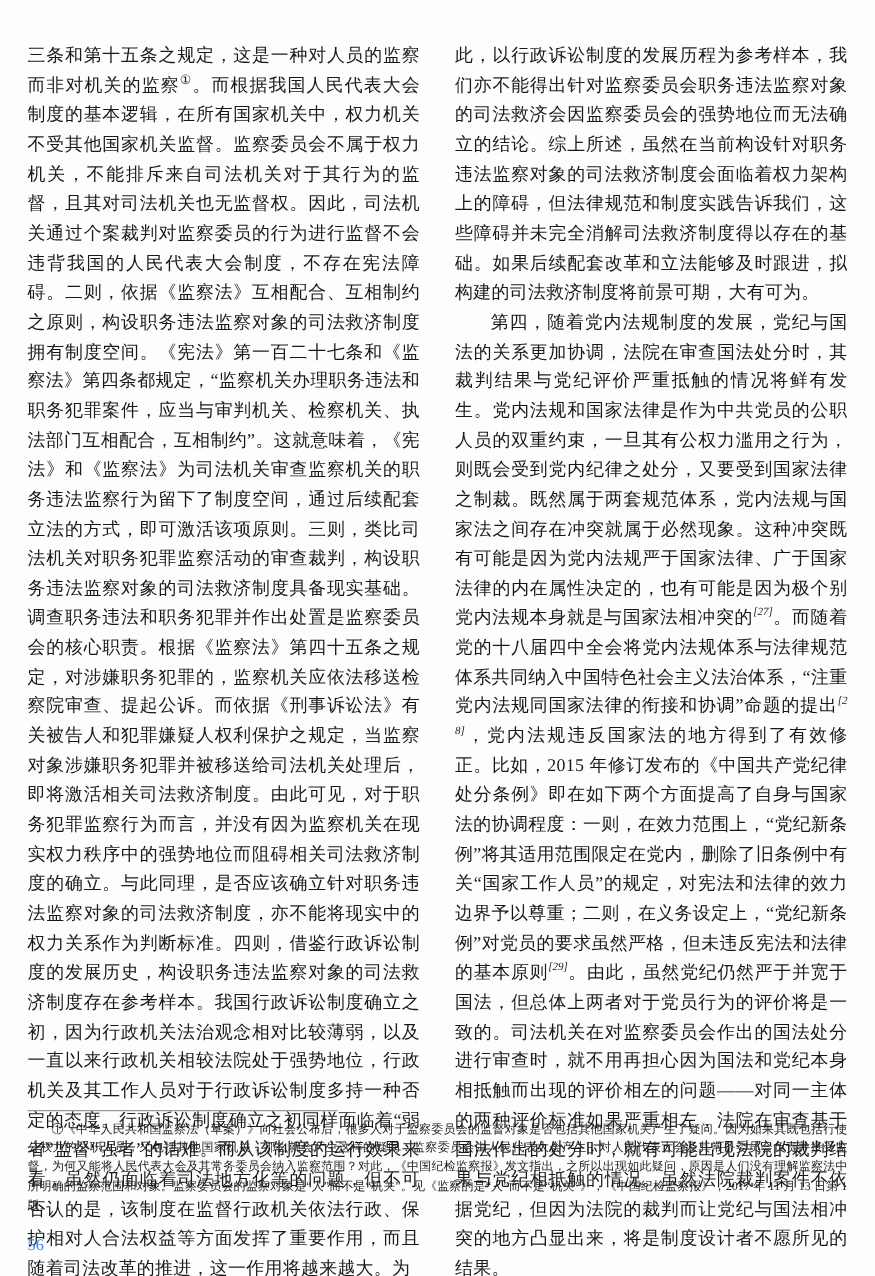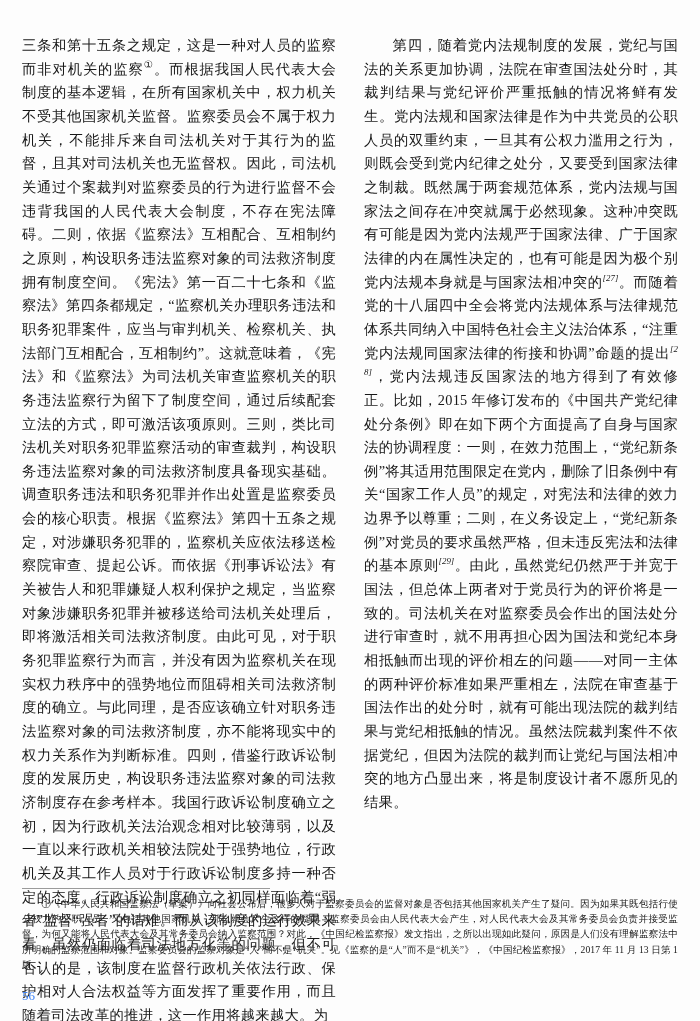--- a/index.html
+++ b/index.html
@@ -108,20 +108,21 @@
 
 <div class="page">
 
   <div class="columns">
 
     <div class="col">
       <p class="para flush"><span>三条和第十五条之规定，这是一种对人员的监察而非对机关的监察</span><sup class="circle">①</sup><span>。而根据我国人民代表大会制度的基本逻辑，在所有国家机关中，权力机关不受其他国家机关监督。监察委员会不属于权力机关，不能排斥来自司法机关对于其行为的监督，且其对司法机关也无监督权。因此，司法机关通过个案裁判对监察委员的行为进行监督不会违背我国的人民代表大会制度，不存在宪法障碍。二则，依据《监察法》互相配合、互相制约之原则，构设职务违法监察对象的司法救济制度拥有制度空间。《宪法》第一百二十七条和《监察法》第四条都规定，“监察机关办理职务违法和职务犯罪案件，应当与审判机关、检察机关、执法部门互相配合，互相制约”。这就意味着，《宪法》和《监察法》为司法机关审查监察机关的职务违法监察行为留下了制度空间，通过后续配套立法的方式，即可激活该项原则。三则，类比司法机关对职务犯罪监察活动的审查裁判，构设职务违法监察对象的司法救济制度具备现实基础。调查职务违法和职务犯罪并作出处置是监察委员会的核心职责。根据《监察法》第四十五条之规定，对涉嫌职务犯罪的，监察机关应依法移送检察院审查、提起公诉。而依据《刑事诉讼法》有关被告人和犯罪嫌疑人权利保护之规定，当监察对象涉嫌职务犯罪并被移送给司法机关处理后，即将激活相关司法救济制度。由此可见，对于职务犯罪监察行为而言，并没有因为监察机关在现实权力秩序中的强势地位而阻碍相关司法救济制度的确立。与此同理，是否应该确立针对职务违法监察对象的司法救济制度，亦不能将现实中的权力关系作为判断标准。四则，借鉴行政诉讼制度的发展历史，构设职务违法监察对象的司法救济制度存在参考样本。我国行政诉讼制度确立之初，因为行政机关法治观念相对比较薄弱，以及一直以来行政机关相较法院处于强势地位，行政机关及其工作人员对于行政诉讼制度多持一种否定的态度。行政诉讼制度确立之初同样面临着“弱者”监督“强者”的诘难。而从该制度的运行效果来看，虽然仍面临着司法地方化等的问题，但不可否认的是，该制度在监督行政机关依法行政、保护相对人合法权益等方面发挥了重要作用，而且随着司法改革的推进，这一作用将越来越大。为</span></p>
     </div>
 
     <div class="col">
+      <p class="para flush">此，以行政诉讼制度的发展历程为参考样本，我们亦不能得出针对监察委员会职务违法监察对象的司法救济会因监察委员会的强势地位而无法确立的结论。综上所述，虽然在当前构设针对职务违法监察对象的司法救济制度会面临着权力架构上的障碍，但法律规范和制度实践告诉我们，这些障碍并未完全消解司法救济制度得以存在的基础。如果后续配套改革和立法能够及时跟进，拟构建的司法救济制度将前景可期，大有可为。</p>
       <p class="para indent"><span>第四，随着党内法规制度的发展，党纪与国法的关系更加协调，法院在审查国法处分时，其裁判结果与党纪评价严重抵触的情况将鲜有发生。党内法规和国家法律是作为中共党员的公职人员的双重约束，一旦其有公权力滥用之行为，则既会受到党内纪律之处分，又要受到国家法律之制裁。既然属于两套规范体系，党内法规与国家法之间存在冲突就属于必然现象。这种冲突既有可能是因为党内法规严于国家法律、广于国家法律的内在属性决定的，也有可能是因为极个别党内法规本身就是与国家法相冲突的</span><sup class="cite">[27]</sup><span>。而随着党的十八届四中全会将党内法规体系与法律规范体系共同纳入中国特色社会主义法治体系，“注重党内法规同国家法律的衔接和协调”命题的提出</span><sup class="cite">[28]</sup><span>，党内法规违反国家法的地方得到了有效修正。比如，2015 年修订发布的《中国共产党纪律处分条例》即在如下两个方面提高了自身与国家法的协调程度：一则，在效力范围上，“党纪新条例”将其适用范围限定在党内，删除了旧条例中有关“国家工作人员”的规定，对宪法和法律的效力边界予以尊重；二则，在义务设定上，“党纪新条例”对党员的要求虽然严格，但未违反宪法和法律的基本原则</span><sup class="cite">[29]</sup><span>。由此，虽然党纪仍然严于并宽于国法，但总体上两者对于党员行为的评价将是一致的。司法机关在对监察委员会作出的国法处分进行审查时，就不用再担心因为国法和党纪本身相抵触而出现的评价相左的问题——对同一主体的两种评价标准如果严重相左，法院在审查基于国法作出的处分时，就有可能出现法院的裁判结果与党纪相抵触的情况。虽然法院裁判案件不依据党纪，但因为法院的裁判而让党纪与国法相冲突的地方凸显出来，将是制度设计者不愿所见的结果。</span></p>
     </div>
 
   </div>
 
   <div class="footnote-zone">
     <div class="footnote-rule"></div>
     <p class="footnote">①《中华人民共和国监察法（草案）》向社会公布后，很多人对于监察委员会的监督对象是否包括其他国家机关产生了疑问。因为如果其既包括行使公权力的公职人员，又包括其他国家机关，那么就会产生这样的疑问：监察委员会由人民代表大会产生，对人民代表大会及其常务委员会负责并接受监督，为何又能将人民代表大会及其常务委员会纳入监察范围？对此，《中国纪检监察报》发文指出，之所以出现如此疑问，原因是人们没有理解监察法中所明确的监察范围和对象。监察委员会的监察对象是“人”而不是“机关”。见《监察的是“人”而不是“机关”》，《中国纪检监察报》，2017 年 11 月 13 日第 1 版。</p>
   </div>
 

